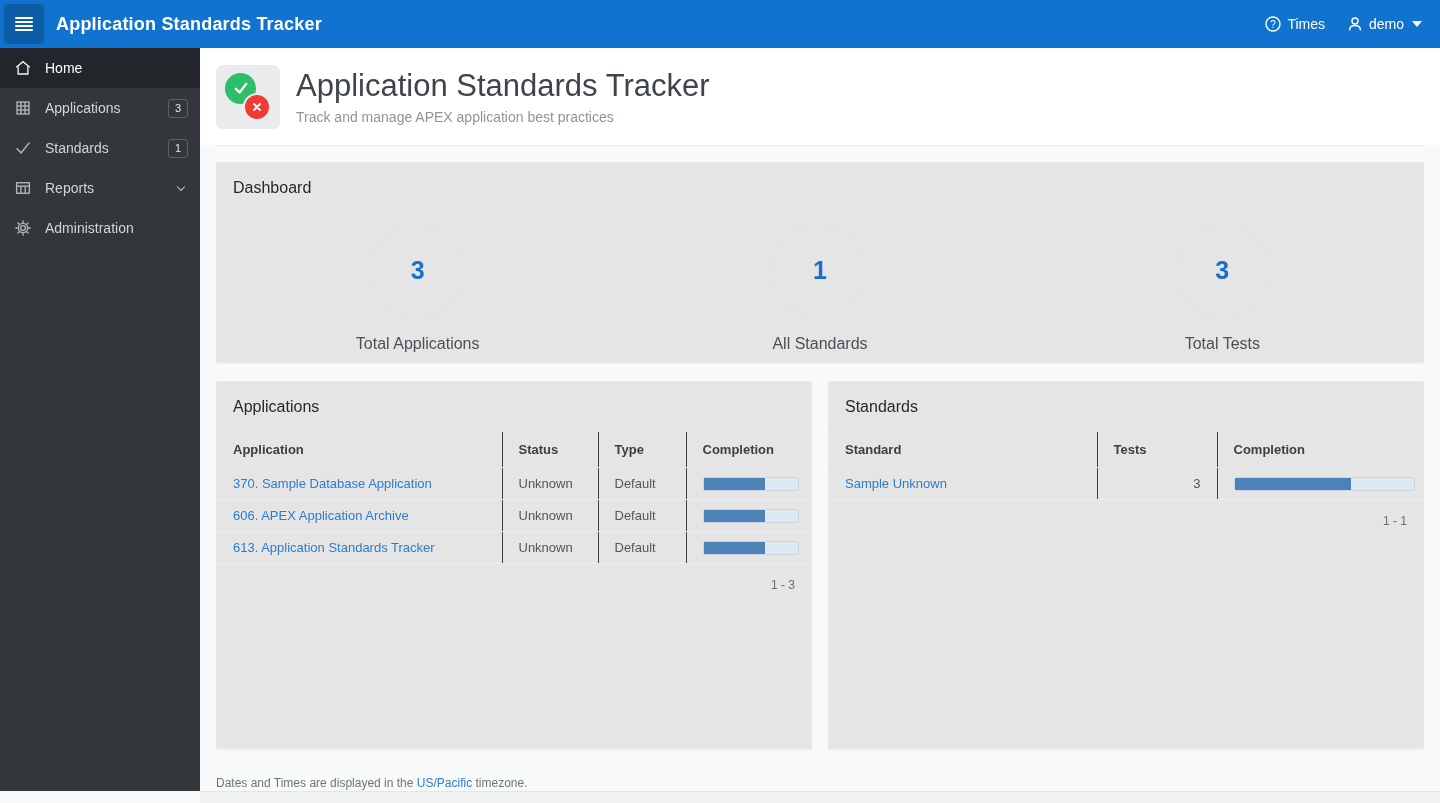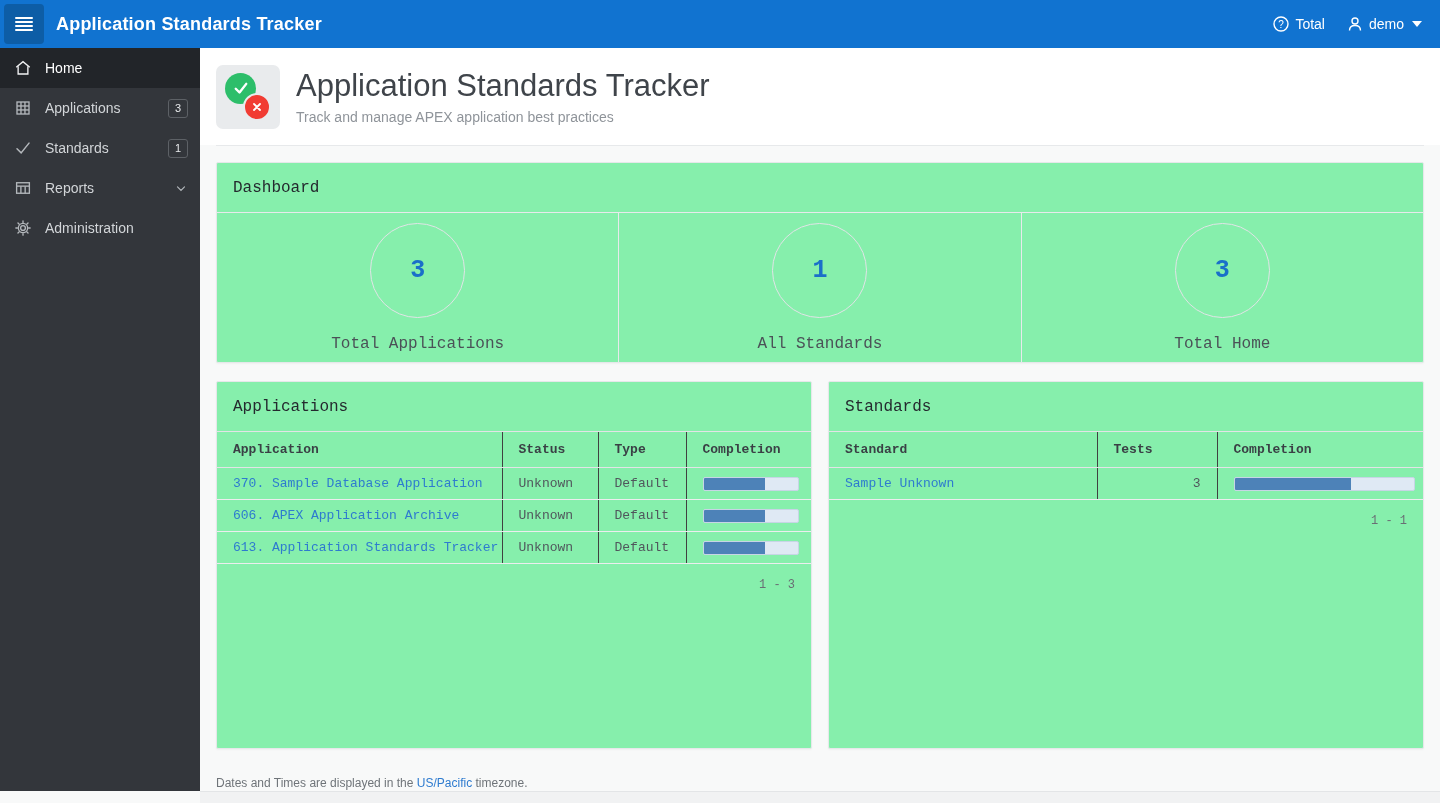--- a/index.html
+++ b/index.html
@@ -64,23 +64,22 @@
     background: var(--red, #f13c33); border: 2px solid #e9ebed;
     display: flex; align-items: center; justify-content: center; z-index: 2;
   }
   .page-titles { margin-left: 16px; }
   .page-title { font-size: 31px; color: #3f444a; font-weight: 400; line-height: 1.15; }
   .page-subtitle { font-size: 14px; color: #8f949a; margin-top: 5px; }
 
   .content { padding: 16px; }
 
   .card {
-    background: #86efac; border: 1px solid #e6e8ea; border-radius: 2px;
+    background: #e5e5e5; border: 1px solid #e6e8ea; border-radius: 2px;
     box-shadow: 0 1px 2px rgba(0,0,0,.04);
-    font-family: Liberation Mono, monospace;
   }
   .card-header {
     padding: 0 16px; height: 49px; display: flex; align-items: center;
     font-size: 16px; color: #24292e; font-weight: 500;
   }
 
   
   .dashboard-body { border-top: 1px solid #e8eaec; display: flex; height: 150px; }
   .metric { flex: 1 1 0; display: flex; flex-direction: column; align-items: center; justify-content: center; border-left: 1px solid #e8eaec; }
   .metric:first-child { border-left: none; }
@@ -137,21 +136,21 @@
   </button>
   <span class="topbar-title">Application Standards Tracker</span>
   <div class="topbar-right">
     <div class="topbar-link">
       <span>
         <svg width="16" height="16" viewBox="0 0 16 16">
             <circle cx="8" cy="8" r="7" fill="none" stroke="#fff" stroke-width="1.4"></circle>
             <text x="8" y="11.5" text-anchor="middle" font-size="10" fill="#fff" font-family="Liberation Sans, sans-serif">?</text>
           </svg>
       </span>
-      <span>Total</span>
+      <span>Times</span>
     </div>
     <div class="topbar-link">
       <span>
         <svg width="16" height="16" viewBox="0 0 16 16" fill="none" stroke="#fff" stroke-width="1.4">
             <circle cx="8" cy="5" r="3"></circle>
             <path d="M2.5 14.5 C2.5 10.8 5 9.5 8 9.5 C11 9.5 13.5 10.8 13.5 14.5"></path>
           </svg>
       </span>
       <span>demo</span>
       <span class="caret-down"></span>
@@ -258,21 +257,21 @@
         <div class="metric">
           <div class="metric-circle">
             <span class="metric-value">1</span>
           </div>
           <div class="metric-label">All Standards</div>
         </div>
         <div class="metric">
           <div class="metric-circle">
             <span class="metric-value">3</span>
           </div>
-          <div class="metric-label">Total Home</div>
+          <div class="metric-label">Total Tests</div>
         </div>
       </div>
     </section>
 
     <div class="cards-row">
 
       <section class="card">
         <div class="card-header">Applications</div>
         <table class="report">
           <colgroup>

